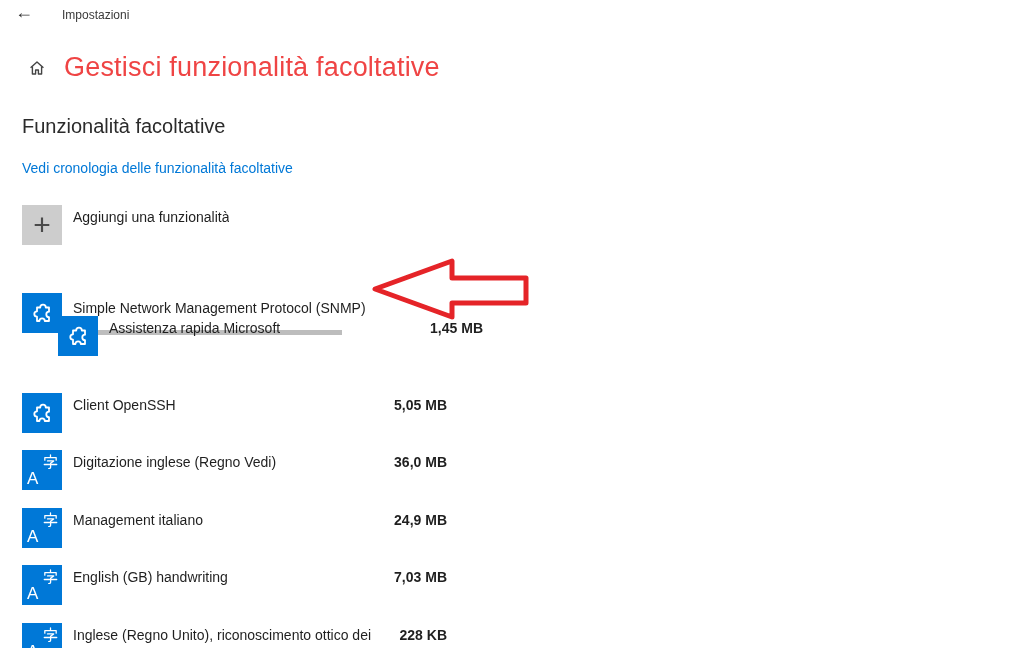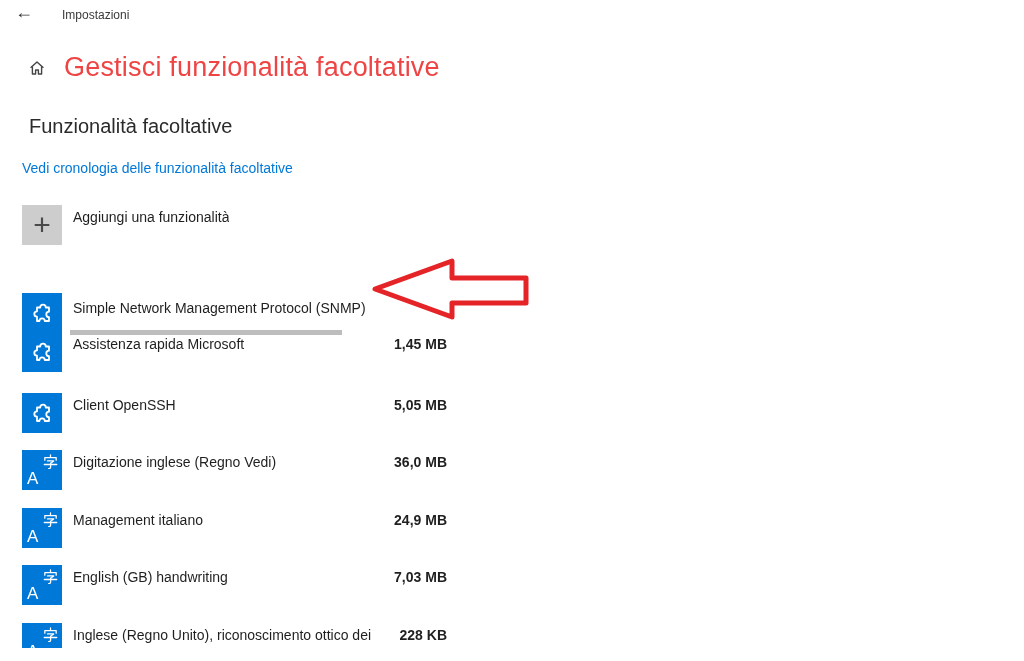--- a/index.html
+++ b/index.html
@@ -10,21 +10,21 @@
   html,body{background:#fff;}
   body{font-family:"Liberation Sans","DejaVu Sans",sans-serif;color:var(--text);}
   .screen{position:relative;width:1024px;height:661px;background:#fff;overflow:hidden;}
 
   .back{position:absolute;left:15px;top:2px;font-size:18px;color:#333;line-height:20px;cursor:pointer;}
   .crumb{position:absolute;left:62px;top:8px;font-size:12px;color:var(--muted);}
 
   .home{position:absolute;left:28px;top:59px;width:18px;height:18px;}
   .title{position:absolute;left:64px;top:52px;font-size:27px;font-weight:300;color:#ef4444;letter-spacing:.2px;}
 
-  .section{position:absolute;left:22px;top:115px;font-size:20px;font-weight:400;color:#2b2b2b;margin-left:7px;}
+  .section{position:absolute;left:22px;top:115px;font-size:20px;font-weight:400;color:#2b2b2b;}
   .link{position:absolute;left:22px;top:160px;font-size:14px;color:var(--accent);text-decoration:none;cursor:pointer;}
 
   .row{position:absolute;left:22px;height:40px;width:440px;cursor:pointer;}
   .tile{position:absolute;left:0;top:0;width:40px;height:40px;background:var(--accent);}
   .tile.add{background:var(--addbg);color:#4a4a4a;font-size:30px;font-weight:200;
             display:flex;align-items:center;justify-content:center;line-height:30px;}
   .rlabel{position:absolute;left:51px;top:5px;font-size:14px;line-height:15px;color:var(--text);
           white-space:nowrap;overflow:hidden;max-width:300px;}
   .fsize{position:absolute;left:318px;top:5px;width:107px;font-size:14px;line-height:15px;
          text-align:right;color:var(--text);font-weight:bold;}
@@ -72,21 +72,21 @@
 </div>
     <div class="rlabel">Simple Network Management Protocol (SNMP)</div>
     <div class="progress"></div>
   </div>
 
   <svg class="annotation" width="164" height="68" viewBox="0 0 164 68">
     <polygon points="6,34 83,6 83,23 157,23 157,48 83,48 83,62" fill="#ffffff" stroke="var(--red)" stroke-width="5" stroke-linejoin="round"></polygon>
   </svg>
 
   <div id="feature-list">
-      <div class="row" style="top: 332px;">
+      <div class="row" style="top: 316px; margin-left: 36px;">
     <div class="tile">
   <svg class="puzzle" width="26" height="26" viewBox="0 0 26 26">
     <path d="M8 7.5 h3.2 a2.8 2.8 0 1 1 5.6 0 H20 v4.2 a2.7 2.7 0 1 0 0 5.4 V21 h-4.2 a2.7 2.7 0 1 0 -5.4 0 H8 v-4.3 a2.7 2.7 0 1 1 0 -5.4 z" fill="none" stroke="#ffffff" stroke-width="1.8" stroke-linejoin="round"></path>
   </svg>
 </div>
     <div class="rlabel fname">Assistenza rapida Microsoft</div>
     <div class="fsize">1,45 MB</div>
   </div>
       <div class="row" style="top: 392.6px;">
     <div class="tile">

